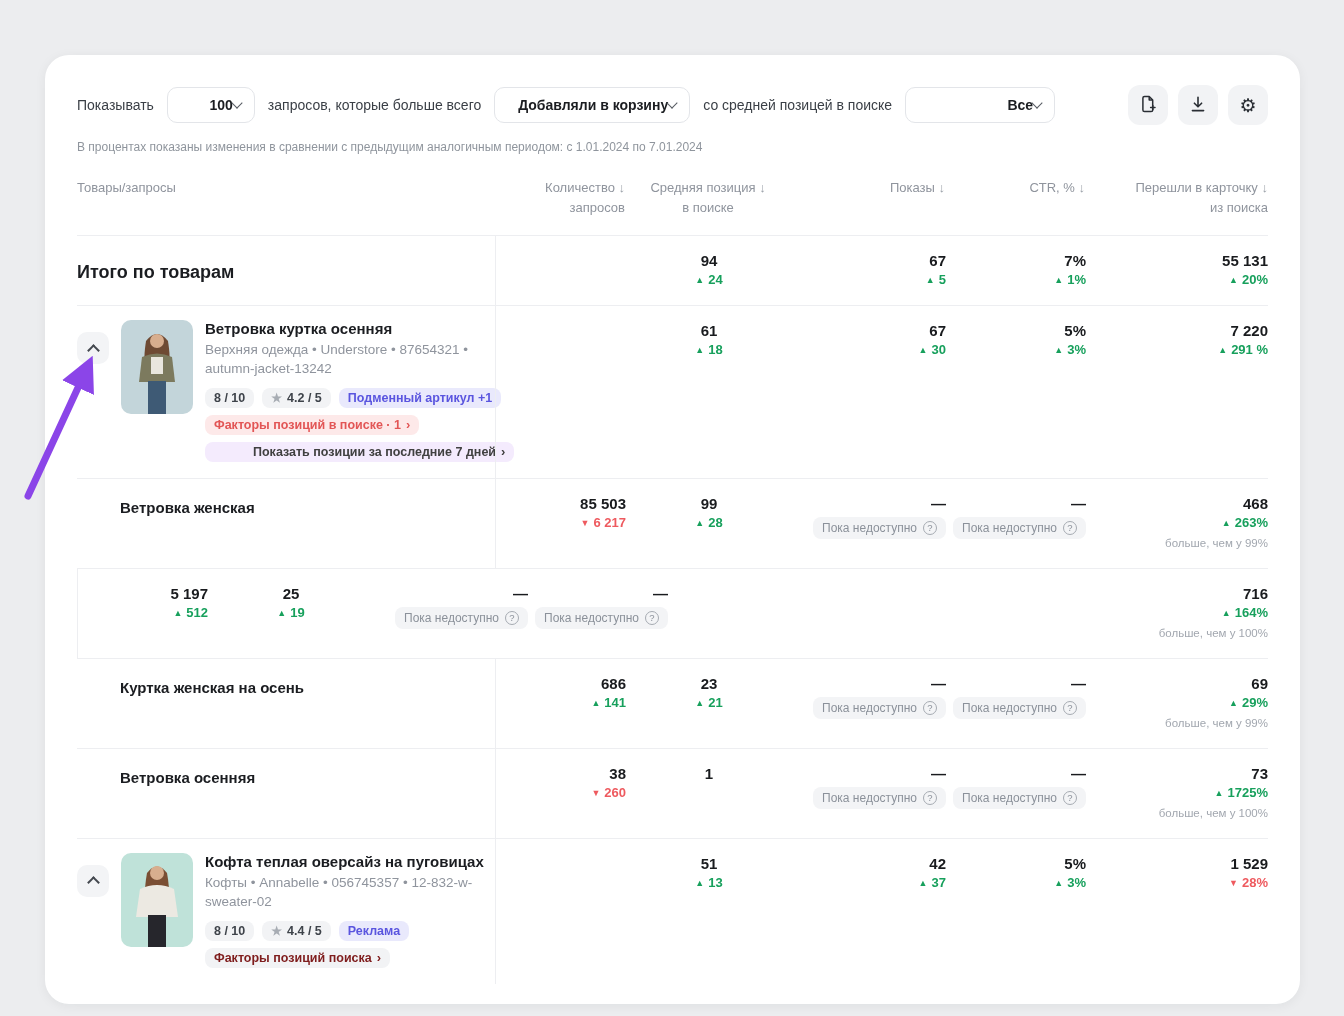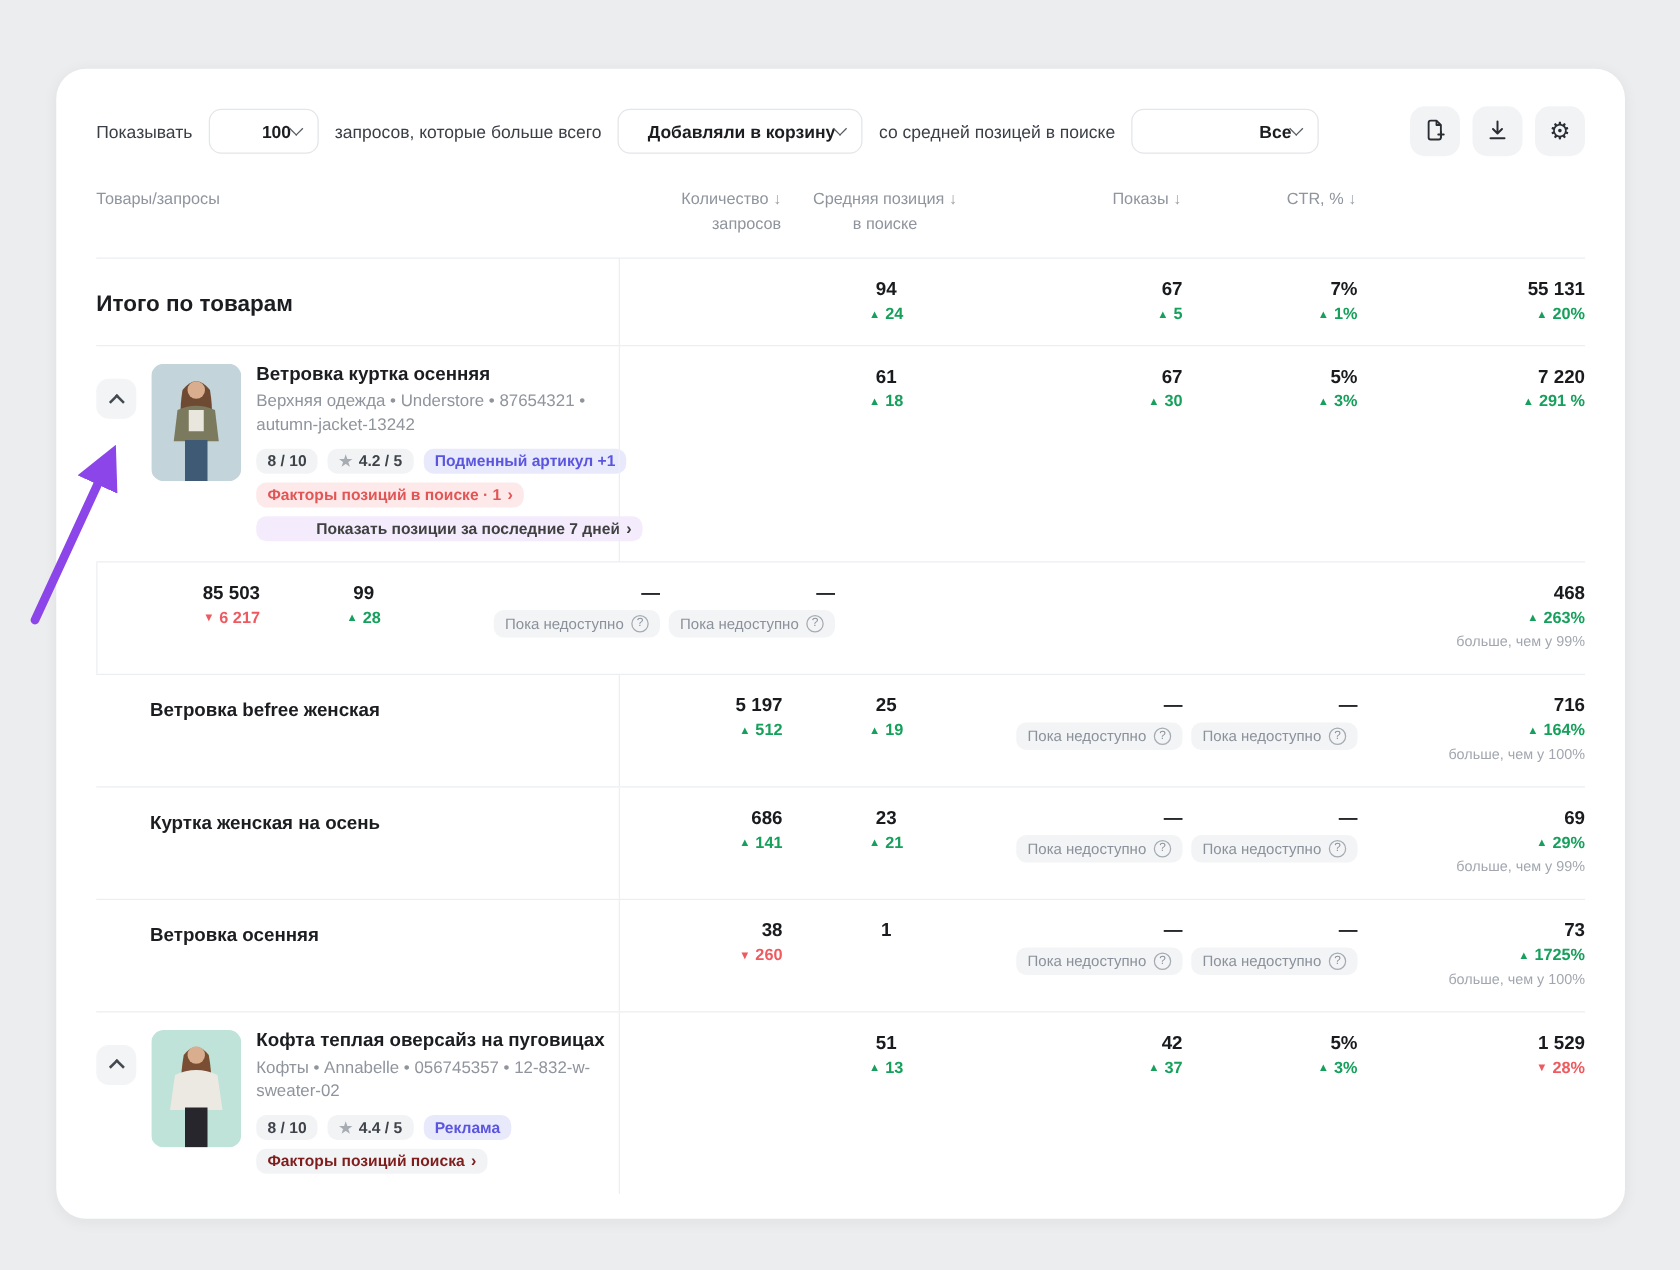--- a/index.html
+++ b/index.html
@@ -122,39 +122,44 @@
               <path d="M4.4 16.6h11.2" stroke="#2A2E34" stroke-width="1.6" stroke-linecap="round"></path>
             </svg>
         </span>
       </button>
       <button class="icon-btn">
         <span class="gear-glyph">⚙</span>
       </button>
     </div>
   </div>
 
+  <div class="note">В процентах показаны изменения в сравнении с предыдущим аналогичным периодом: с 1.01.2024 по 7.01.2024</div>
 
   <div class="row row-head">
     <div class="lzone th">
       <span>Товары/запросы</span>
     </div>
     <div class="mzone">
       <div class="mcell mc1 th">
         <div><span>Количество</span> <span class="sort">↓</span></div>
         <div>запросов</div>
       </div>
       <div class="mcell mc2 th">
         <div><span>Средняя позиция</span> <span class="sort">↓</span></div>
         <div>в поиске</div>
       </div>
       <div class="mcell mc3 th">
         <div><span>Показы</span> <span class="sort">↓</span></div>
       </div>
       <div class="mcell mc4 th">
         <div><span>CTR, %</span> <span class="sort">↓</span></div>
+      </div>
+      <div class="mcell mc5 th">
+        <div><span>Перешли в карточку</span> <span class="sort">↓</span></div>
+        <div>из поиска</div>
       </div>
     </div>
   </div>
 
   <div class="row row-summary">
     <div class="lzone">
         <div class="sum-label">Итого по товарам</div>
       </div>
     <div class="mzone">
       <div class="mcell mc1"></div>
@@ -230,20 +235,23 @@
         <div class="m-delta up"><span class="tri"></span><span>3%</span></div>
       </div>
       <div class="mcell mc5">
         <div class="m-value">7 220</div>
         <div class="m-delta up"><span class="tri"></span><span>291 %</span></div>
       </div>
     </div>
   </div>
 
   <div class="row row-query">
+    <div class="lzone">
+        <div class="q-label">Ветровка женская</div>
+      </div>
     <div class="mzone">
       <div class="mcell mc1">
         <div class="m-value">85 503</div>
         <div class="m-delta down"><span class="tri"></span><span>6 217</span></div>
       </div>
       <div class="mcell mc2">
         <div class="m-value">99</div>
         <div class="m-delta up"><span class="tri"></span><span>28</span></div>
       </div>
       <div class="mcell mc3">
@@ -262,23 +270,20 @@
       </div>
       <div class="mcell mc5">
         <div class="m-value">468</div>
         <div class="m-delta up"><span class="tri"></span><span>263%</span></div>
         <div class="m-note">больше, чем у 99%</div>
       </div>
     </div>
   </div>
 
   <div class="row row-query">
-    <div class="lzone">
-        <div class="q-label">Ветровка befree женская</div>
-      </div>
     <div class="mzone">
       <div class="mcell mc1">
         <div class="m-value">5 197</div>
         <div class="m-delta up"><span class="tri"></span><span>512</span></div>
       </div>
       <div class="mcell mc2">
         <div class="m-value">25</div>
         <div class="m-delta up"><span class="tri"></span><span>19</span></div>
       </div>
       <div class="mcell mc3">

